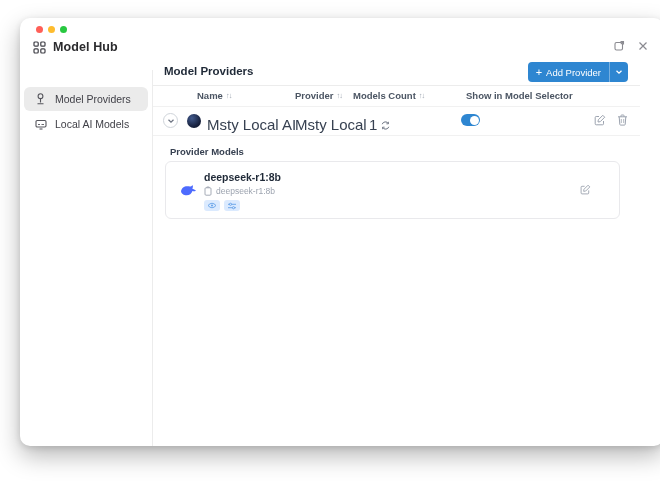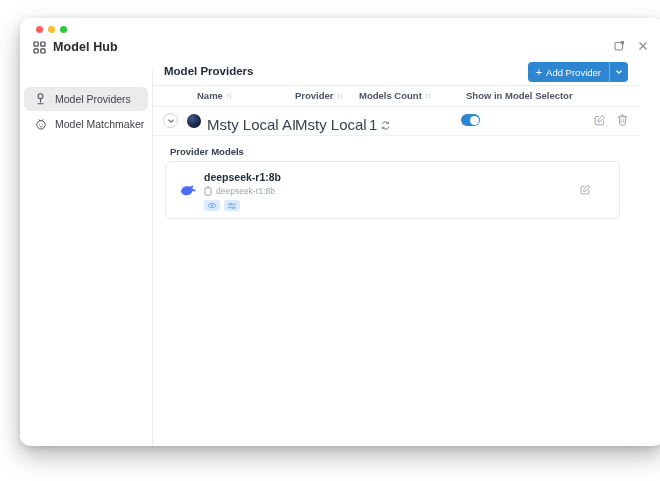--- a/index.html
+++ b/index.html
@@ -36,21 +36,21 @@
   .add-btn { position:absolute; right:12px; top:44px; height:20px; display:flex; align-items:stretch; border-radius:4px; overflow:hidden; background:#2e86d1; color:#fff; font-size:9.5px; cursor:pointer; }
   .add-btn .ab-main { display:flex; align-items:center; gap:4px; padding:0 8px; }
   .add-btn .ab-plus { font-size:11px; font-weight:400; }
   .add-btn .ab-caret { display:flex; align-items:center; padding:0 5px; border-left:1px solid rgba(255,255,255,.35); }
 
   .hr { position:absolute; left:0; right:0; height:1px; background:#ececec; }
   .hr.h1 { top:67px; } .hr.h2 { top:88px; background:#f1f1f1; } .hr.h3 { top:117px; background:#f1f1f1; }
 
   .thead { position:absolute; left:0; right:0; top:68px; height:20px; font-size:9.5px; font-weight:600; color:#4b5563; }
   .thead .th { position:absolute; top:4px; display:flex; gap:3px; align-items:center; white-space:nowrap; cursor:pointer; }
-  .th-name{ left:44px; } .th-provider{ left:142px; } .th-count{ left:206px; } .th-show{ left:313px; cursor:default; }
+  .th-name{ left:44px; } .th-provider{ left:142px; } .th-count{ left:200px; } .th-show{ left:313px; cursor:default; }
   .sort { font-size:7.5px; color:#9ca3af; letter-spacing:-1px; }
 
   .trow { position:absolute; left:0; right:0; top:89px; height:28px; font-size:15px; color:#374151; }
   .expander { position:absolute; left:10px; top:6px; width:15px; height:15px; border:1px solid #cfd4da; border-radius:50%; display:flex; align-items:center; justify-content:center; color:#6b7280; cursor:pointer; background:#fff; }
   .globe { position:absolute; left:34px; top:7px; width:14px; height:14px; border-radius:50%; background:radial-gradient(circle at 35% 30%, #41598c, #16203c 65%, #0b1226); }
   .cell-name { position:absolute; left:54px; top:9px; }
   .cell-provider { position:absolute; left:142px; top:9px; }
   .cell-count { position:absolute; left:216px; top:9px; }
   .sync { position:absolute; left:228px; top:9px; color:#6b7280; cursor:pointer; }
   .toggle { position:absolute; left:308px; top:7px; width:19px; height:12px; border-radius:7px; background:#2e86d1; cursor:pointer; }
@@ -111,29 +111,27 @@
       <span class="si">
         <svg width="11" height="12" viewBox="0 0 11 12" fill="none" stroke="currentColor" stroke-width="1.1">
           <circle cx="5.5" cy="3.2" r="2.4"></circle>
           <path d="M5.5 5.6 V9.5 M2.5 10.8 h6"></path>
         </svg>
       </span>
       <span>Model Providers</span>
     </div>
     <div class="side-item">
       <span class="si">
-        <svg width="12" height="12" viewBox="0 0 12 12" fill="none" stroke="currentColor" stroke-width="1">
-          <circle cx="6" cy="6.8" r="4.2"></circle>
-          <path d="M3.8 1.4 L4.8 2.8 M8.2 1.4 L7.2 2.8"></path>
-          <circle cx="4.5" cy="6.3" r="0.5" fill="currentColor" stroke="none"></circle>
-          <circle cx="7.5" cy="6.3" r="0.5" fill="currentColor" stroke="none"></circle>
-          <path d="M4.6 8.4 Q6 9.4 7.4 8.4" stroke-width="0.9"></path>
-        </svg>
-      </span>
-      <span>Model Matchmaker</span>
+        <svg width="12" height="11" viewBox="0 0 12 11" fill="none" stroke="currentColor" stroke-width="1.1">
+          <rect x="1" y="1.5" width="10" height="6.5" rx="1.2"></rect>
+          <path d="M3 5.5 h2 M6.5 5.5 h2.5" stroke-width="0.9"></path>
+          <path d="M4.5 10 h3"></path>
+        </svg>
+      </span>
+      <span>Local AI Models</span>
     </div>
   </div>
 
   <div class="main">
     <div class="main-heading">Model Providers</div>
 
     <div class="add-btn">
       <span class="ab-main">
         <span class="ab-plus">+</span>
         <span>Add Provider</span>

